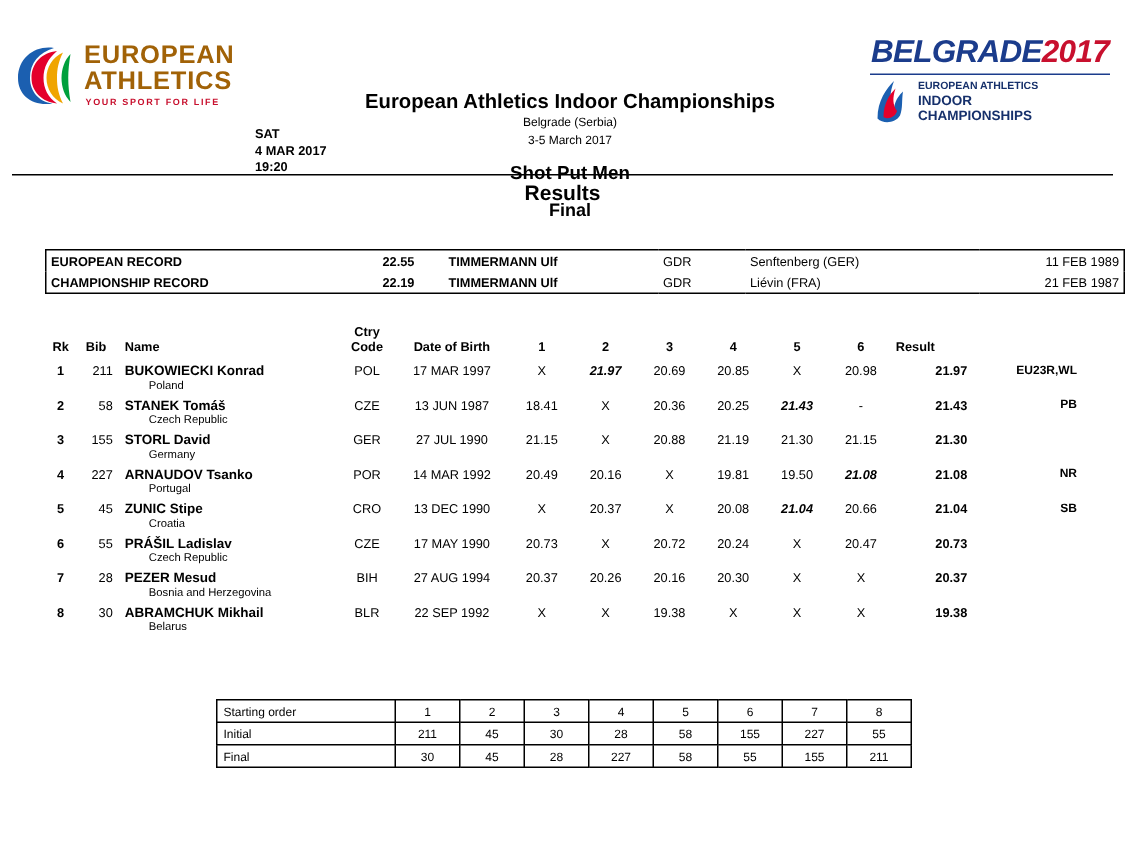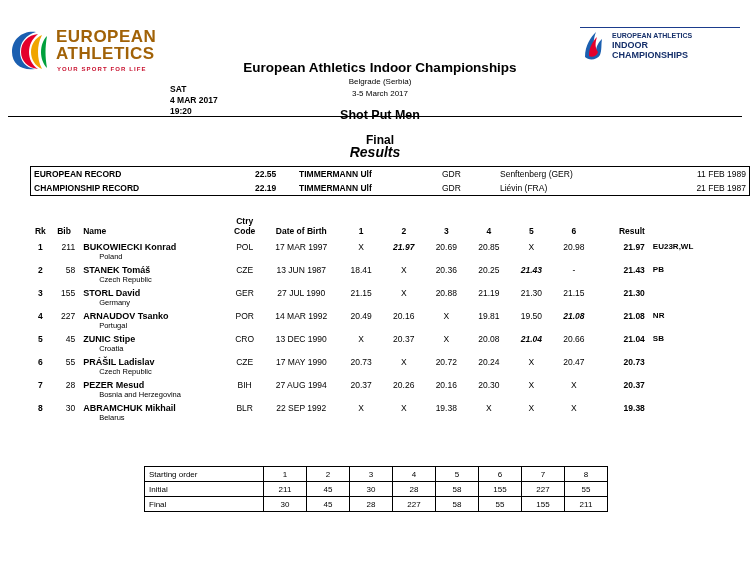--- a/index.html
+++ b/index.html
@@ -144,25 +144,24 @@
     right: 8px;
     top: 116px;
     border-top: 1px solid #000;
   }
 
   
   .results-title {
     position: absolute;
     left: 0;
     right: 0;
-    top: 144px;
+    top: 120px;
     text-align: center;
     font-size: 14px;
     font-weight: bold;
-    font-style: italic;
   }
 
   
   .records {
     position: absolute;
     left: 30px;
     top: 166px;
     width: 720px;
     border: 1px solid #000;
     border-collapse: collapse;
@@ -203,21 +202,21 @@
     padding: 1px 2px;
     vertical-align: top;
   }
   .c-rk { width: 18px; text-align: center; }
   .c-bib { width: 24px; text-align: right; }
   .c-name { width: 158px; text-align: left; padding-left: 6px !important; }
   .c-ctry { width: 34px; text-align: center; }
   .c-dob { width: 84px; text-align: center; }
   .c-try { width: 42px; text-align: center; }
   .c-res { width: 52px; text-align: right; }
-  .c-note { width: 70px; text-align: left; padding-left: 6px !important; }
+  .c-note { width: 70px; text-align: right; padding-left: 6px !important; }
 
   .athlete { font-weight: bold; font-size: 9px; }
   .country { font-size: 7.5px; padding-left: 16px; }
   .rk { font-weight: bold; }
   .result-val { font-weight: bold; }
   .note { font-weight: bold; font-size: 8px; }
   .best { font-style: italic; font-weight: bold; }
 
   .res-rows tr td { padding-top: 3px; padding-bottom: 1px; }
 
@@ -277,20 +276,23 @@
     <div class="title-round">Final</div>
   </div>
 
   <div class="daybox">
     <div>SAT</div>
     <div>4 MAR 2017</div>
     <div>19:20</div>
   </div>
 
   <div class="logo-belgrade">
+    <div class="belgrade-word">
+      <span>BELGRADE</span><span class="yr">2017</span>
+    </div>
     <div class="belgrade-rule"></div>
     <div class="belgrade-sub">
       <svg class="belgrade-mark" viewBox="0 0 26 30">
         <path d="M5 26 C5 14 11 6 16 1 C13 9 13 14 16 19 C17 13 20 10 22 8 C21 14 22 19 20 24 C17 29 9 30 5 26 Z" fill="#1b5fb0"></path>
         <path d="M9 25 C9 16 13 10 17 6 C15 12 15 17 18 21 C17 25 12 27 9 25 Z" fill="#e4002b"></path>
       </svg>
       <div class="belgrade-sub-text">
         <div>EUROPEAN ATHLETICS</div>
         <div class="big">INDOOR</div>
         <div class="big">CHAMPIONSHIPS</div>
@@ -335,21 +337,21 @@
           <span>Ctry</span><br>
           <span>Code</span>
         </th>
         <th class="c-dob">Date of Birth</th>
         <th class="c-try">1</th>
         <th class="c-try">2</th>
         <th class="c-try">3</th>
         <th class="c-try">4</th>
         <th class="c-try">5</th>
         <th class="c-try">6</th>
-        <th class="c-res" style="text-align:right">Result</th>
+        <th class="c-res" style="text-align:left">Result</th>
         <th class="c-note"></th>
       </tr>
     </thead>
     <tbody class="res-rows">
 
       <tr>
         <td class="c-rk rk">1</td>
         <td class="c-bib">211</td>
         <td class="c-name">
           <div class="athlete">BUKOWIECKI Konrad</div>

